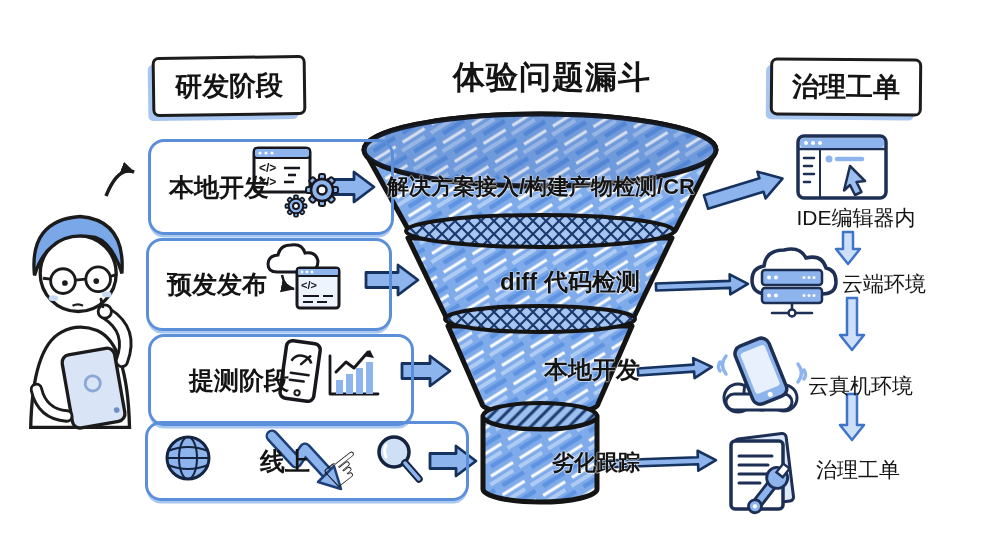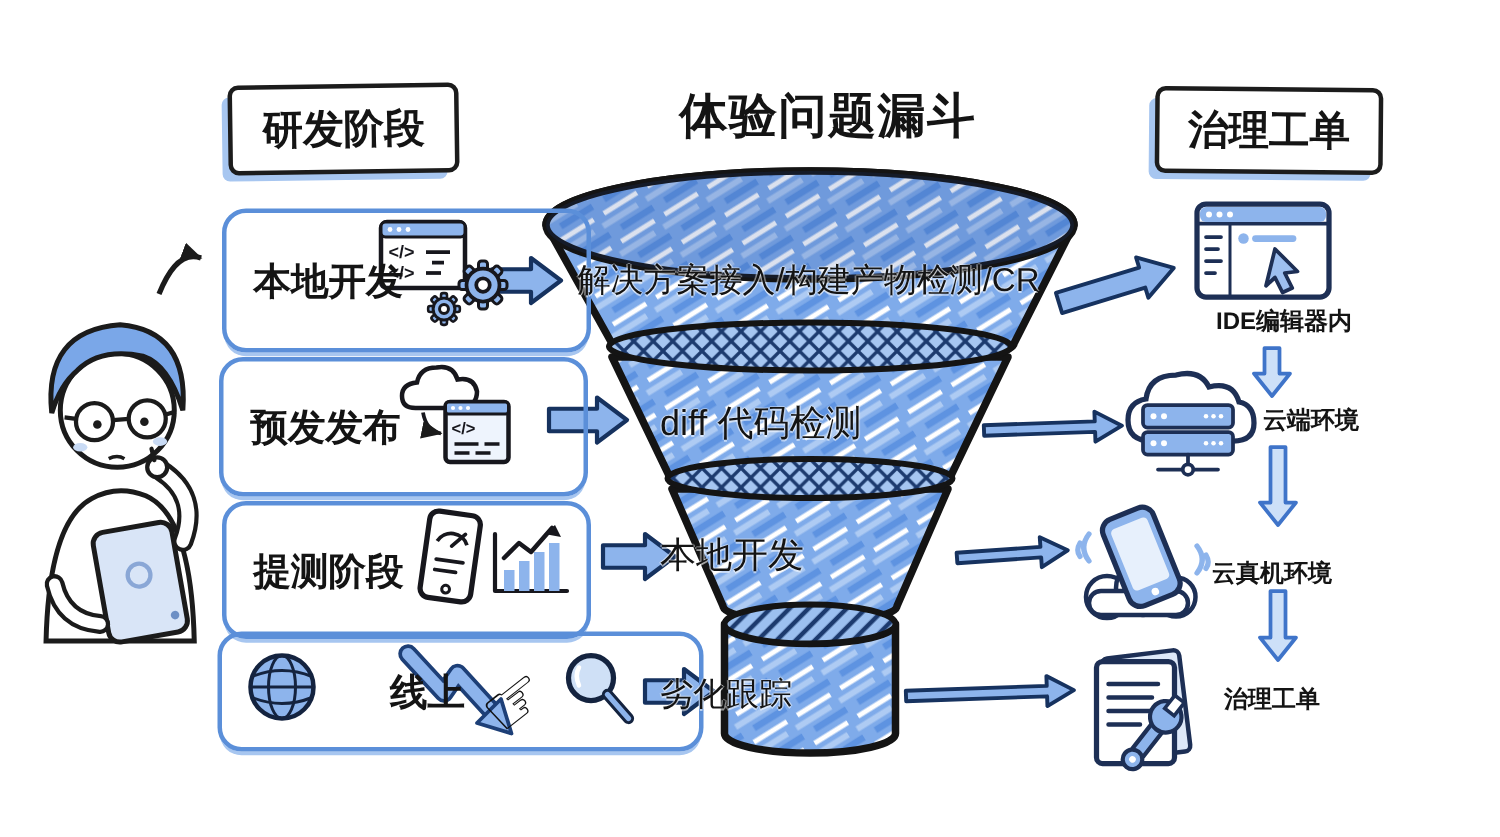--- a/index.html
+++ b/index.html
@@ -7,24 +7,24 @@
           font-family:"Liberation Sans","DejaVu Sans",sans-serif;color:#141414;}
   .bg{position:absolute;left:0;top:0;z-index:1;}
   .lbl{position:absolute;z-index:3;white-space:nowrap;}
   .title{font-size:32px;font-weight:800;text-align:center;letter-spacing:1px;}
   .hdr{position:absolute;z-index:3;background:#fff;border:3.5px solid #1c1c1c;border-radius:7px;
        display:flex;align-items:center;justify-content:center;font-size:27px;font-weight:800;
        box-shadow:-6px 6px 0 -2px #a7c6f0;}
   .stage{position:absolute;z-index:2;border:3px solid #5b8fd9;border-radius:16px;background:transparent;
          display:flex;align-items:center;box-shadow:0 4px 0 -1.5px #a7c6f0;}
   .stage .stage-label{font-size:25px;font-weight:800;margin-left:18px;}
-  .funnel-lbl{font-weight:400;text-align:left;
+  .funnel-lbl{font-weight:700;text-align:right;
               text-shadow:0 1px 0 rgba(255,255,255,.55),0 -1px 0 rgba(255,255,255,.4),
                           1px 0 0 rgba(255,255,255,.4),-1px 0 0 rgba(255,255,255,.4);}
-  .path-lbl{font-size:16px;font-weight:700;}
+  .path-lbl{font-size:21px;font-weight:400;}
   .hand{position:absolute;z-index:4;font-size:48px;line-height:1;color:#111;
         transform:rotate(-38deg);font-family:"DejaVu Sans",sans-serif;}
 </style>
 </head>
 <body>
 
 <div class="canvas">
 
   <svg class="bg" width="1000" height="558" viewBox="0 0 1000 558">
     <defs>
@@ -259,21 +259,21 @@
   <div class="hdr" style="left:770px;top:58px;width:146px;height:52px;transform:rotate(0.5deg);">
     <span>治理工单</span>
   </div>
 
   <div class="stage" style="left:148px;top:139px;width:240px;height:90px;">
     <span class="stage-label">本地开发</span>
   </div>
   <div class="stage" style="left:146px;top:238px;width:240px;height:87px;">
     <span class="stage-label">预发发布</span>
   </div>
-  <div class="stage" style="left:148px;top:334px;width:240px;height:86px;">
+  <div class="stage" style="left:148px;top:334px;width:240px;height:86px;padding-left:20px;">
     <span class="stage-label">提测阶段</span>
   </div>
   <div class="stage" style="left:145px;top:421px;width:318px;height:74px;">
     <span class="stage-label" style="margin-left:112px;">线上</span>
   </div>
 
   <span class="hand" style="left:322px;top:444px;">☞</span>
 
   <div class="lbl funnel-lbl" style="left:385px;top:172px;width:310px;font-size:22px;">解决方案接入/构建产物检测/CR</div>
   <div class="lbl funnel-lbl" style="left:440px;top:266px;width:200px;font-size:24px;">diff 代码检测</div>

